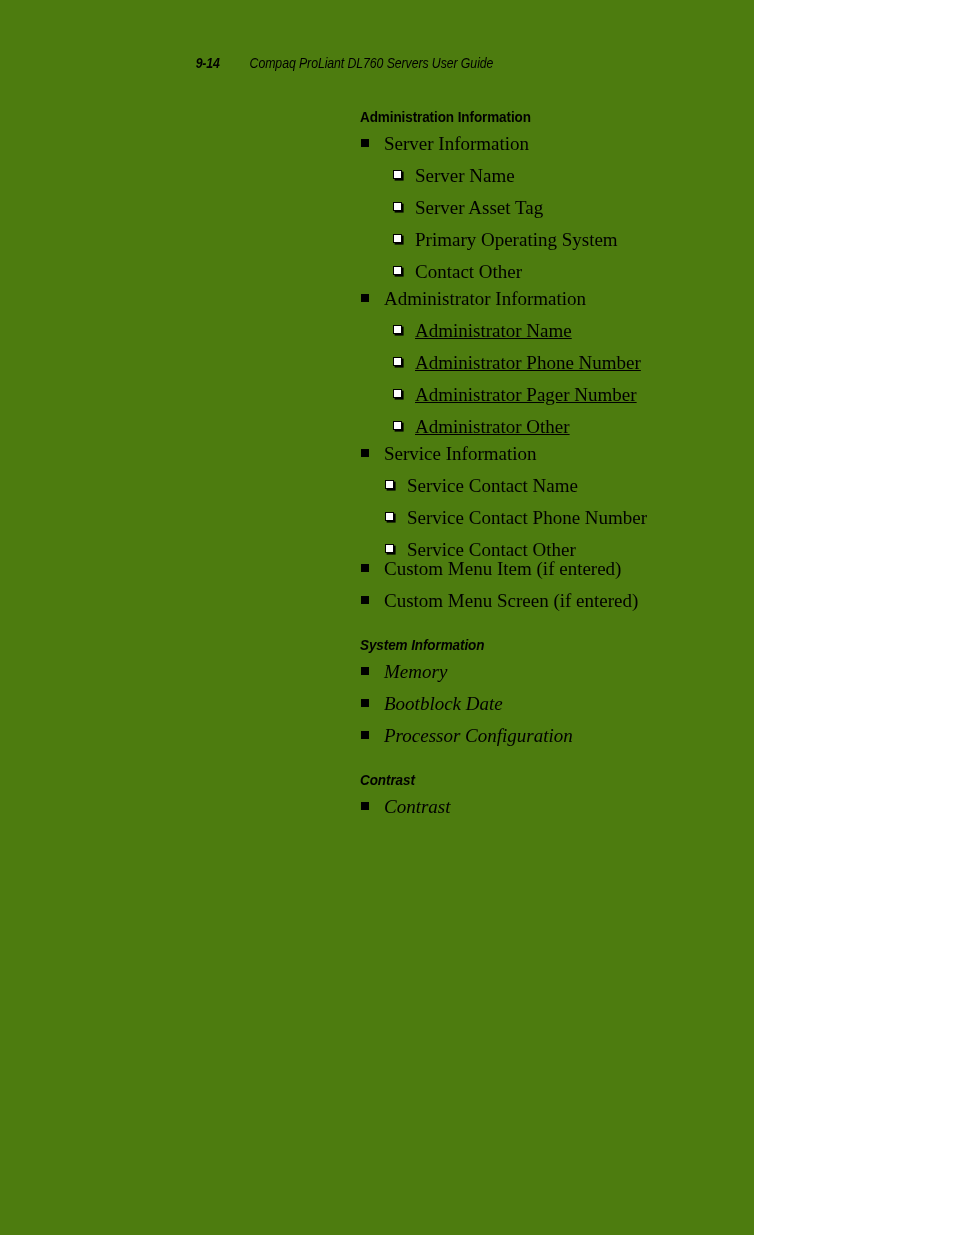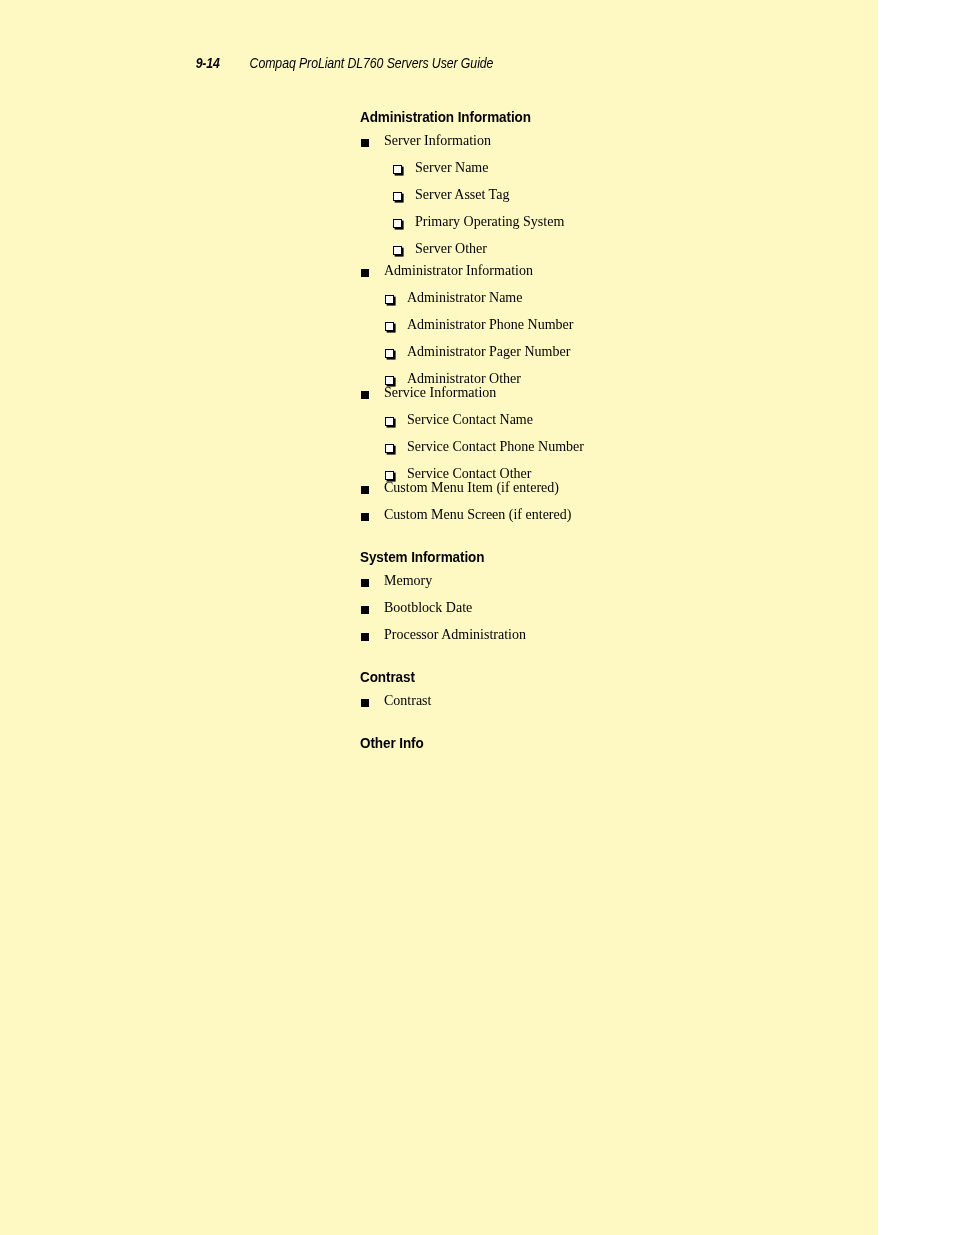--- a/index.html
+++ b/index.html
@@ -2,23 +2,23 @@
 <html><head>
 <meta charset="utf-8">
 <style>
   html, body {
     margin: 0;
     padding: 0;
     background: #ffffff;
   }
   .page {
     position: relative;
-    width: 878px;
+    width: 754px;
     height: 1235px;
-    background: #fef9c3;
+    background: #4d7c0f;
     overflow: hidden;
   }
 
   
   .running-header {
     position: absolute;
     left: 194px;
     top: 55px;
     display: flex;
     align-items: baseline;
@@ -51,20 +51,21 @@
     left: 360px;
     top: 108px;
     width: 520px;
   }
 
   .section {
     margin: 0;
   }
   .section + .section {
     margin-top: 26px;
+    font-style: italic;
   }
 
   .section-heading {
     font-family: "Liberation Sans Narrow", "Liberation Sans", sans-serif;
     font-size: 15px;
     font-weight: bold;
     color: #000000;
     letter-spacing: -0.1px;
     margin: 0 0 9px 0;
     transform: scaleX(0.9);
@@ -73,21 +74,21 @@
 
   ul.list {
     list-style: none;
     margin: 0;
     padding: 0;
   }
 
   li.item {
     position: relative;
     font-family: "Liberation Serif", "DejaVu Serif", serif;
-    font-size: 14px;
+    font-size: 19px;
     line-height: 1;
     color: #000000;
     margin: 0 0 13px 0;
     white-space: nowrap;
   }
   li.item:last-child {
     margin-bottom: 0;
   }
 
   
@@ -141,25 +142,25 @@
   <div class="content" id="content-root">
       <div class="section">
         <div class="section-heading">Administration Information</div>
         <ul class="list">
           <li class="item level1"><span class="bullet-solid"></span><span class="item-label">Server Information</span></li>
           <li class="item" style="margin: 8px; padding: 0px;">
             <ul class="sub-list">
               <li class="item level2"><span class="bullet-hollow"></span><span class="item-label">Server Name</span></li>
               <li class="item level2"><span class="bullet-hollow"></span><span class="item-label">Server Asset Tag</span></li>
               <li class="item level2"><span class="bullet-hollow"></span><span class="item-label">Primary Operating System</span></li>
-              <li class="item level2"><span class="bullet-hollow"></span><span class="item-label">Server Other</span></li>
+              <li class="item level2"><span class="bullet-hollow"></span><span class="item-label">Contact Other</span></li>
             </ul>
           </li>
           <li class="item level1"><span class="bullet-solid"></span><span class="item-label">Administrator Information</span></li>
-          <li class="item" style="margin: 0px; padding: 0px;">
+          <li class="item" style="margin: 8px; padding: 0px; text-decoration: underline;">
             <ul class="sub-list">
               <li class="item level2"><span class="bullet-hollow"></span><span class="item-label">Administrator Name</span></li>
               <li class="item level2"><span class="bullet-hollow"></span><span class="item-label">Administrator Phone Number</span></li>
               <li class="item level2"><span class="bullet-hollow"></span><span class="item-label">Administrator Pager Number</span></li>
               <li class="item level2"><span class="bullet-hollow"></span><span class="item-label">Administrator Other</span></li>
             </ul>
           </li>
           <li class="item level1"><span class="bullet-solid"></span><span class="item-label">Service Information</span></li>
           <li class="item" style="margin: 0px; padding: 0px;">
             <ul class="sub-list">
@@ -170,27 +171,24 @@
           </li>
           <li class="item level1"><span class="bullet-solid"></span><span class="item-label">Custom Menu Item (if entered)</span></li>
           <li class="item level1"><span class="bullet-solid"></span><span class="item-label">Custom Menu Screen (if entered)</span></li>
         </ul>
       </div>
       <div class="section">
         <div class="section-heading">System Information</div>
         <ul class="list">
           <li class="item level1"><span class="bullet-solid"></span><span class="item-label">Memory</span></li>
           <li class="item level1"><span class="bullet-solid"></span><span class="item-label">Bootblock Date</span></li>
-          <li class="item level1"><span class="bullet-solid"></span><span class="item-label">Processor Administration</span></li>
+          <li class="item level1"><span class="bullet-solid"></span><span class="item-label">Processor Configuration</span></li>
         </ul>
       </div>
       <div class="section">
         <div class="section-heading">Contrast</div>
         <ul class="list">
           <li class="item level1"><span class="bullet-solid"></span><span class="item-label">Contrast</span></li>
         </ul>
       </div>
-      <div class="section">
-        <div class="section-heading">Other Info</div>
-      </div>
     </div>
 
 </div>
 
 </body></html>

